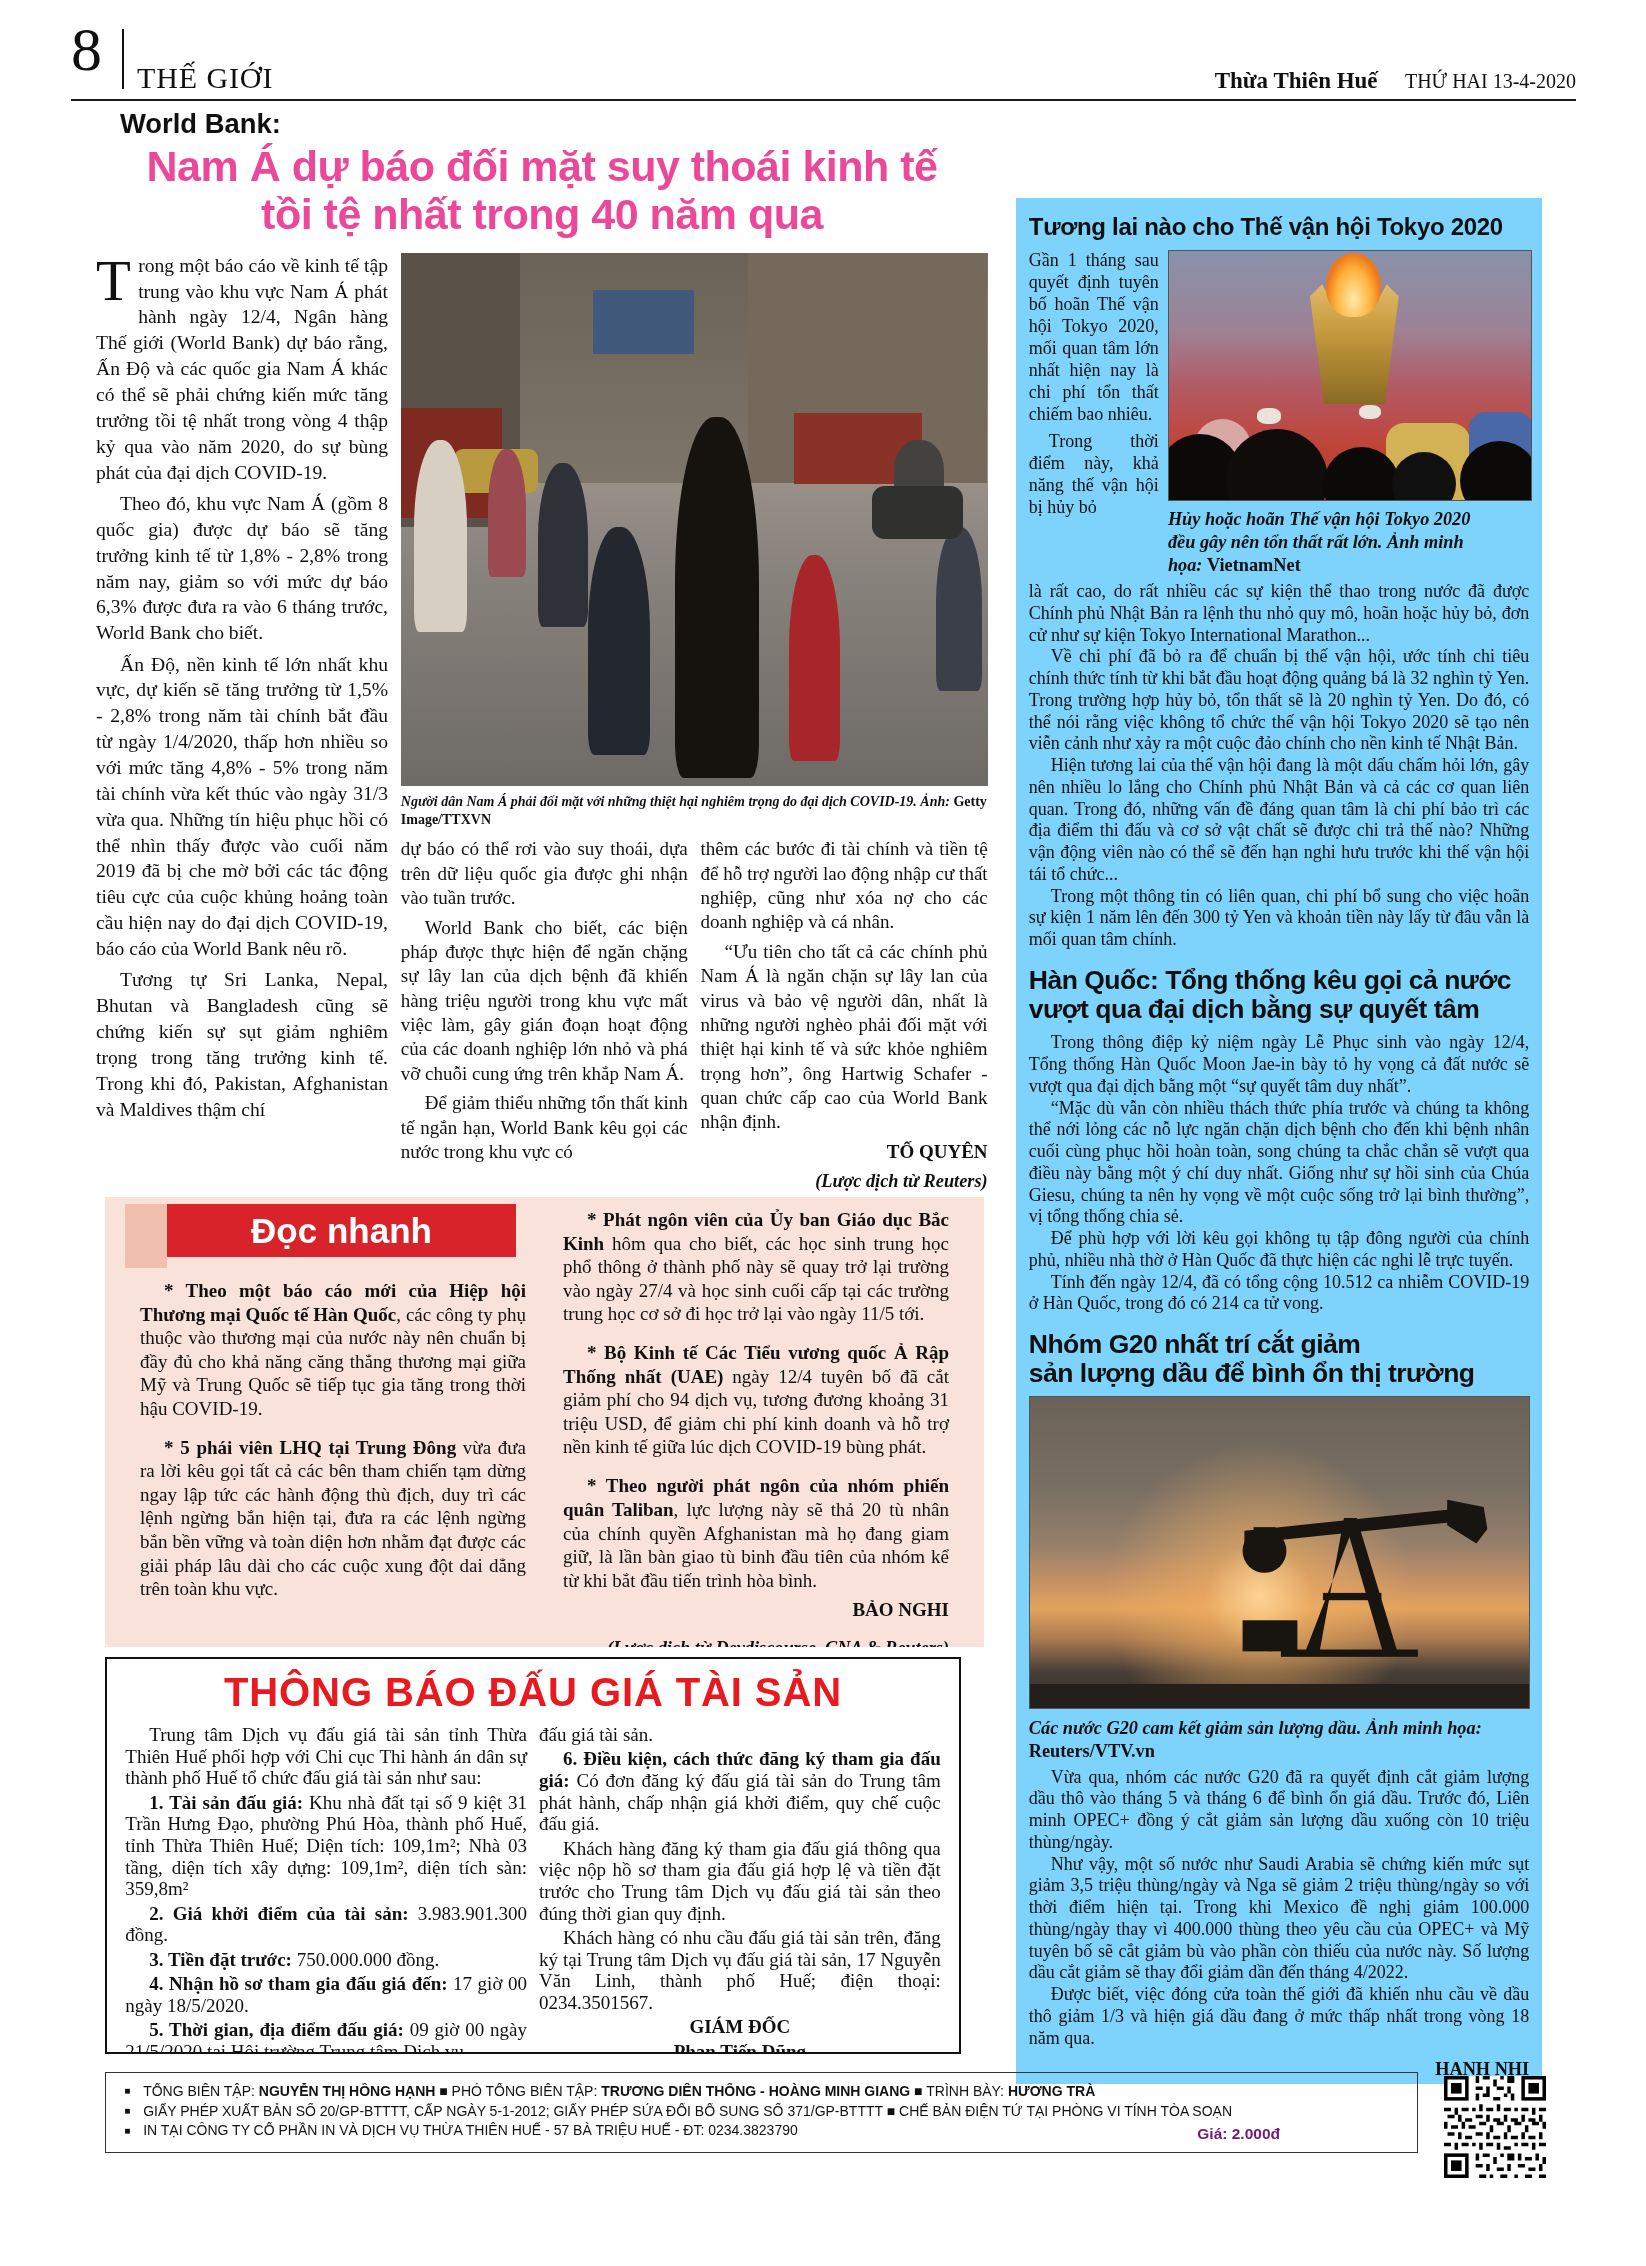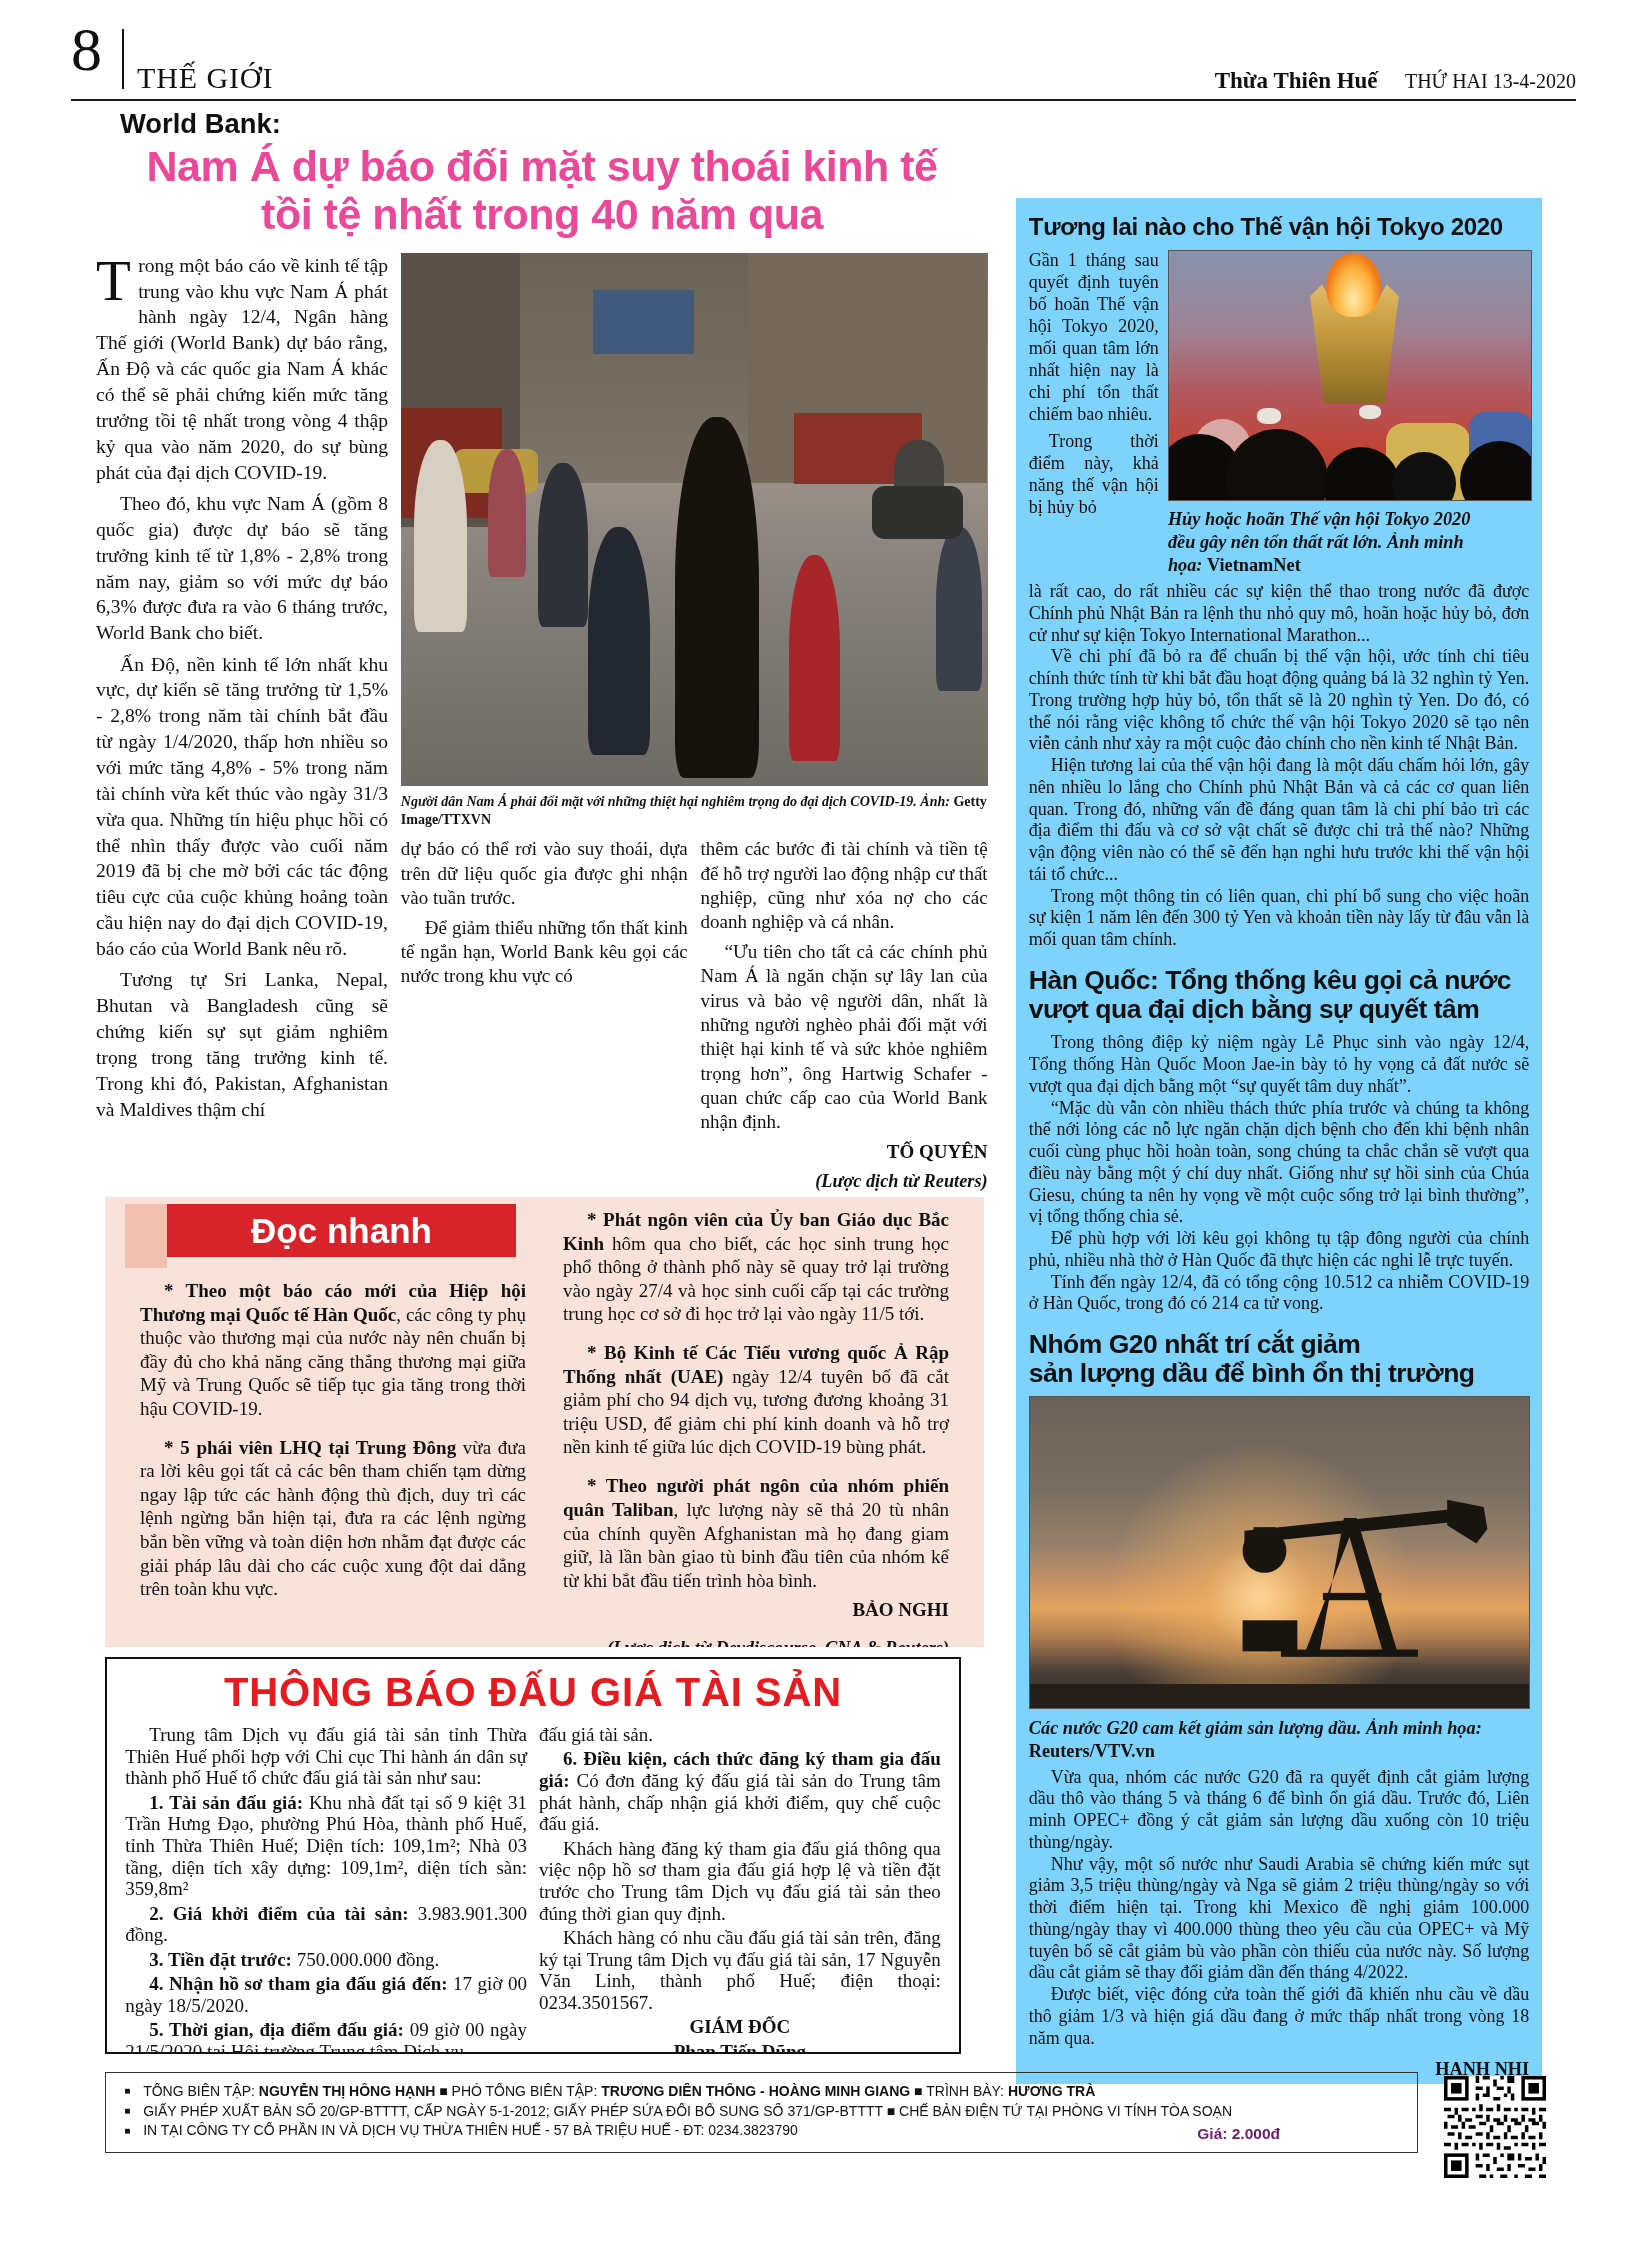--- a/index.html
+++ b/index.html
@@ -145,20 +145,21 @@
           <div class="fig" style="left:274px;top:164px;width:84px;height:361px;background:#16120e;"></div>
           <div class="fig" style="left:388px;top:302px;width:51px;height:206px;background:#a8262a;"></div>
           <div class="fig" style="left:535px;top:274px;width:46px;height:164px;background:#3a3f4a;"></div>
           <div class="fig" style="left:493px;top:187px;width:50px;height:64px;background:#44423e;"></div>
           <div class="shape" style="left:471px;top:233px;width:91px;height:53px;background:#30302e;border-radius:12.8px;"></div>
         </div>
         <div class="caption"><span>Người dân Nam Á phải đối mặt với những thiệt hại nghiêm trọng do đại dịch COVID-19. Ảnh: </span><span class="credit">Getty Image/TTXVN</span></div>
         <div class="subcols">
           <div class="colmn subcol">
             <p class="nofirst">dự báo có thể rơi vào suy thoái, dựa trên dữ liệu quốc gia được ghi nhận vào tuần trước.</p>
+            <p>World Bank cho biết, các biện pháp được thực hiện để ngăn chặng sự lây lan của dịch bệnh đã khiến hàng triệu người trong khu vực mất việc làm, gây gián đoạn hoạt động của các doanh nghiệp lớn nhỏ và phá vỡ chuỗi cung ứng trên khắp Nam Á.</p>
             <p>Để giảm thiểu những tổn thất kinh tế ngắn hạn, World Bank kêu gọi các nước trong khu vực có</p>
           </div>
           <div class="colmn subcol">
             <p class="nofirst">thêm các bước đi tài chính và tiền tệ để hỗ trợ người lao động nhập cư thất nghiệp, cũng như xóa nợ cho các doanh nghiệp và cá nhân.</p>
             <p>“Ưu tiên cho tất cả các chính phủ Nam Á là ngăn chặn sự lây lan của virus và bảo vệ người dân, nhất là những người nghèo phải đối mặt với thiệt hại kinh tế và sức khỏe nghiêm trọng hơn”, ông Hartwig Schafer - quan chức cấp cao của World Bank nhận định.</p>
             <p class="byline">TỐ QUYÊN</p>
             <p class="srcline">(Lược dịch từ Reuters)</p>
           </div>
         </div>
       </div>

